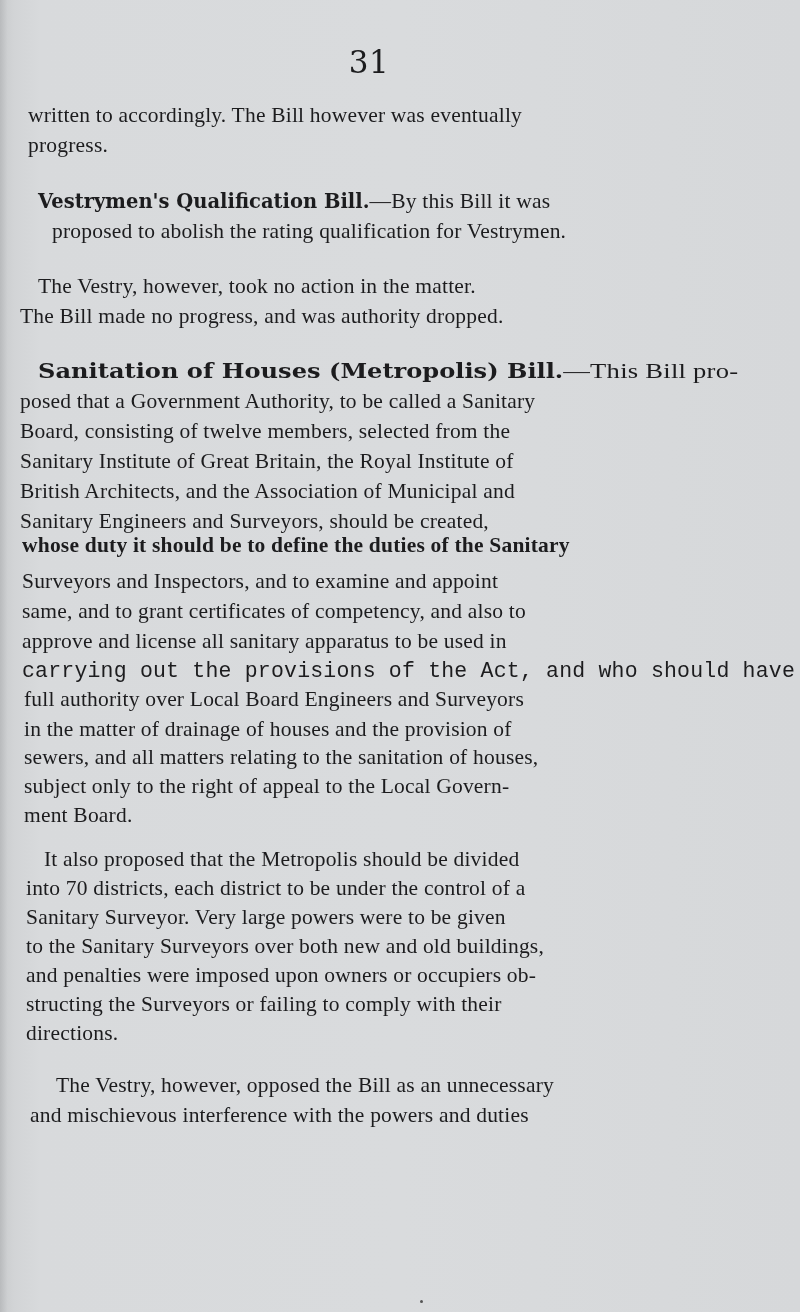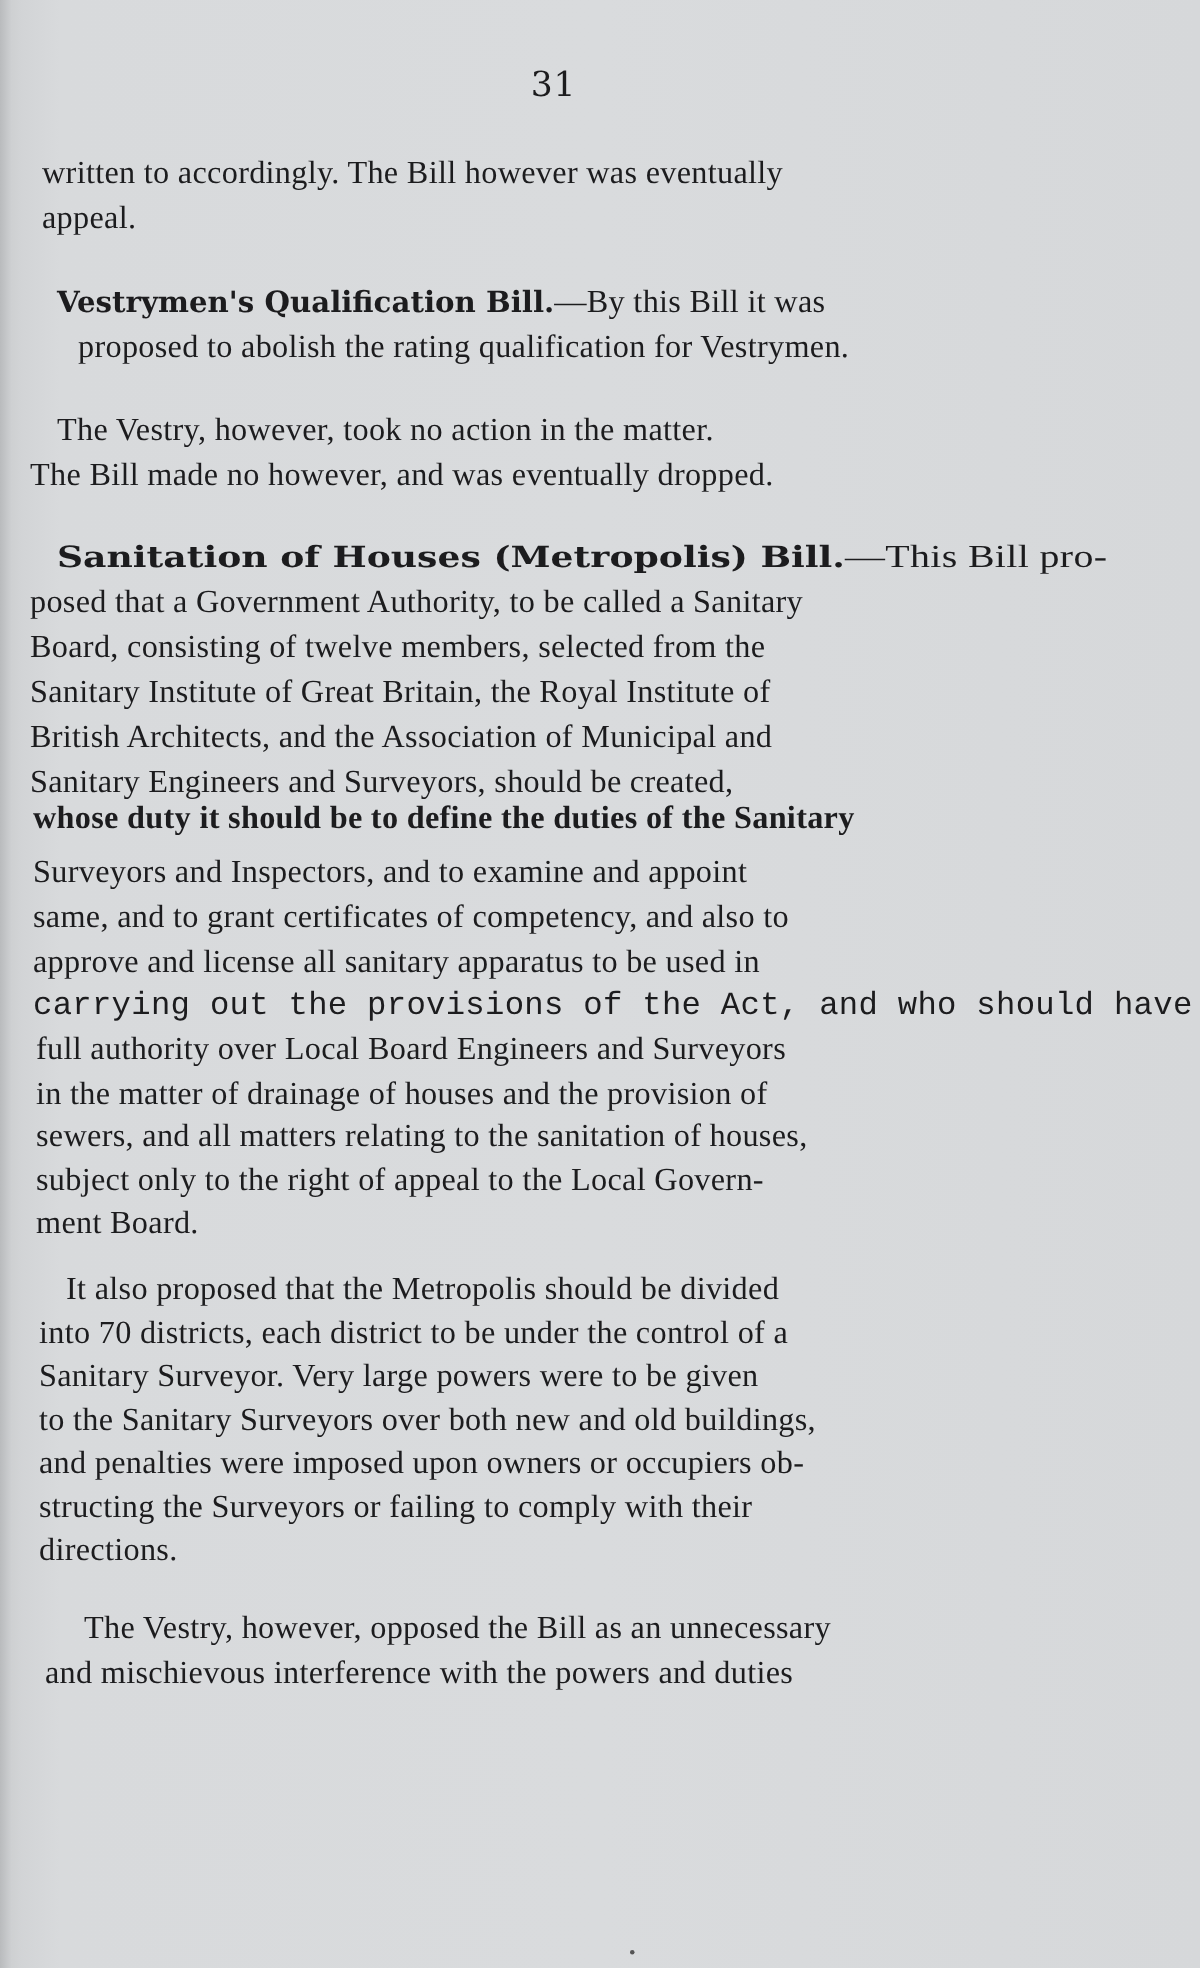--- a/index.html
+++ b/index.html
@@ -20,21 +20,21 @@
       left: 0; top: 0;
       width: 8px; height: 1312px;
       background: linear-gradient(90deg, #b9bbbd, #cfd1d3);
     }
     .page-number {
       position: absolute;
       top: 44px;
       left: 0;
       width: 738px;
       text-align: center;
-      font-size: 23px;
+      font-size: 31px;
       letter-spacing: 0.5px;
     }
     .line {
       position: absolute;
       white-space: nowrap;
       font-size: 21.5px;
       line-height: 30px;
       transform-origin: left center;
       font-family: "Liberation Serif", "DejaVu Serif", serif;
       letter-spacing: 0.2px;
@@ -56,31 +56,31 @@
   </style>
 </head>
 <body>
 
 <div class="page-edge"></div>
 
 <div class="page-number">31</div>
 
 <div>
   <div class="line" style="left:28px; top:100px;">written to accordingly.  The Bill however was eventually</div>
-  <div class="line" style="left:28px; top:130px;">appeal.</div>
+  <div class="line" style="left:28px; top:130px;">progress.</div>
 </div>
 
 <div>
   <div class="line" style="left:38px; top:186px;"><span class="b">Vestrymen's Qualification Bill.</span><span>—By this Bill it was</span></div>
   <div class="line" style="left:28px; top:216px;margin-left:24px;">proposed to abolish the rating qualification for Vestrymen.</div>
 </div>
 
 <div>
   <div class="line" style="left:38px; top:271px;">The Vestry, however, took no action in the matter.</div>
-  <div class="line" style="left:20px; top:301px;">The Bill made no however, and was eventually dropped.</div>
+  <div class="line" style="left:20px; top:301px;">The Bill made no progress, and was authority dropped.</div>
 </div>
 
 <div>
   <div class="line" style="left: 38px; top: 356px; transform: scaleX(1.2367);"><span class="b">Sanitation of Houses (Metropolis) Bill.</span><span>—This Bill pro-</span></div>
   <div class="line" style="left:20px; top:386px;">posed that a Government Authority, to be called a Sanitary</div>
   <div class="line" style="left:20px; top:416px;text-align:center;">Board, consisting of twelve members, selected from the</div>
   <div class="line" style="left:20px; top:446px;">Sanitary Institute of Great Britain, the Royal Institute of</div>
   <div class="line" style="left:20px; top:476px;">British Architects, and the Association of Municipal and</div>
   <div class="line" style="left:20px; top:506px;">Sanitary Engineers and Surveyors, should be created,</div>
   <div class="line" style="left:22px; top:530px;font-weight:bold;">whose duty it should be to define the duties of the Sanitary</div>

